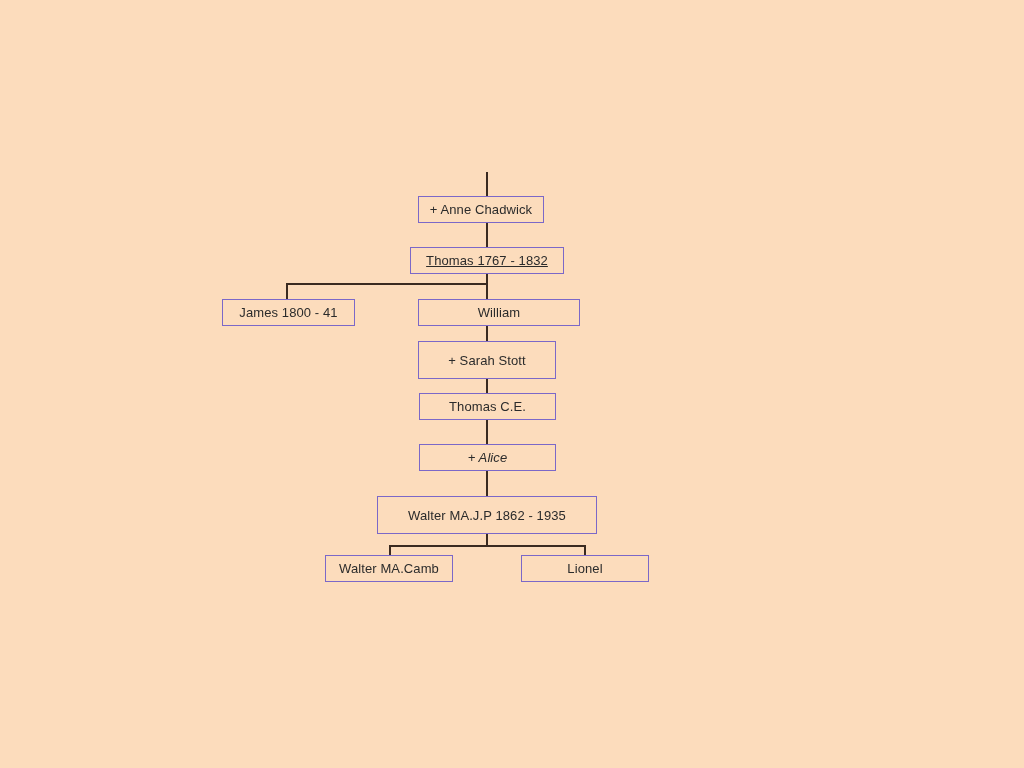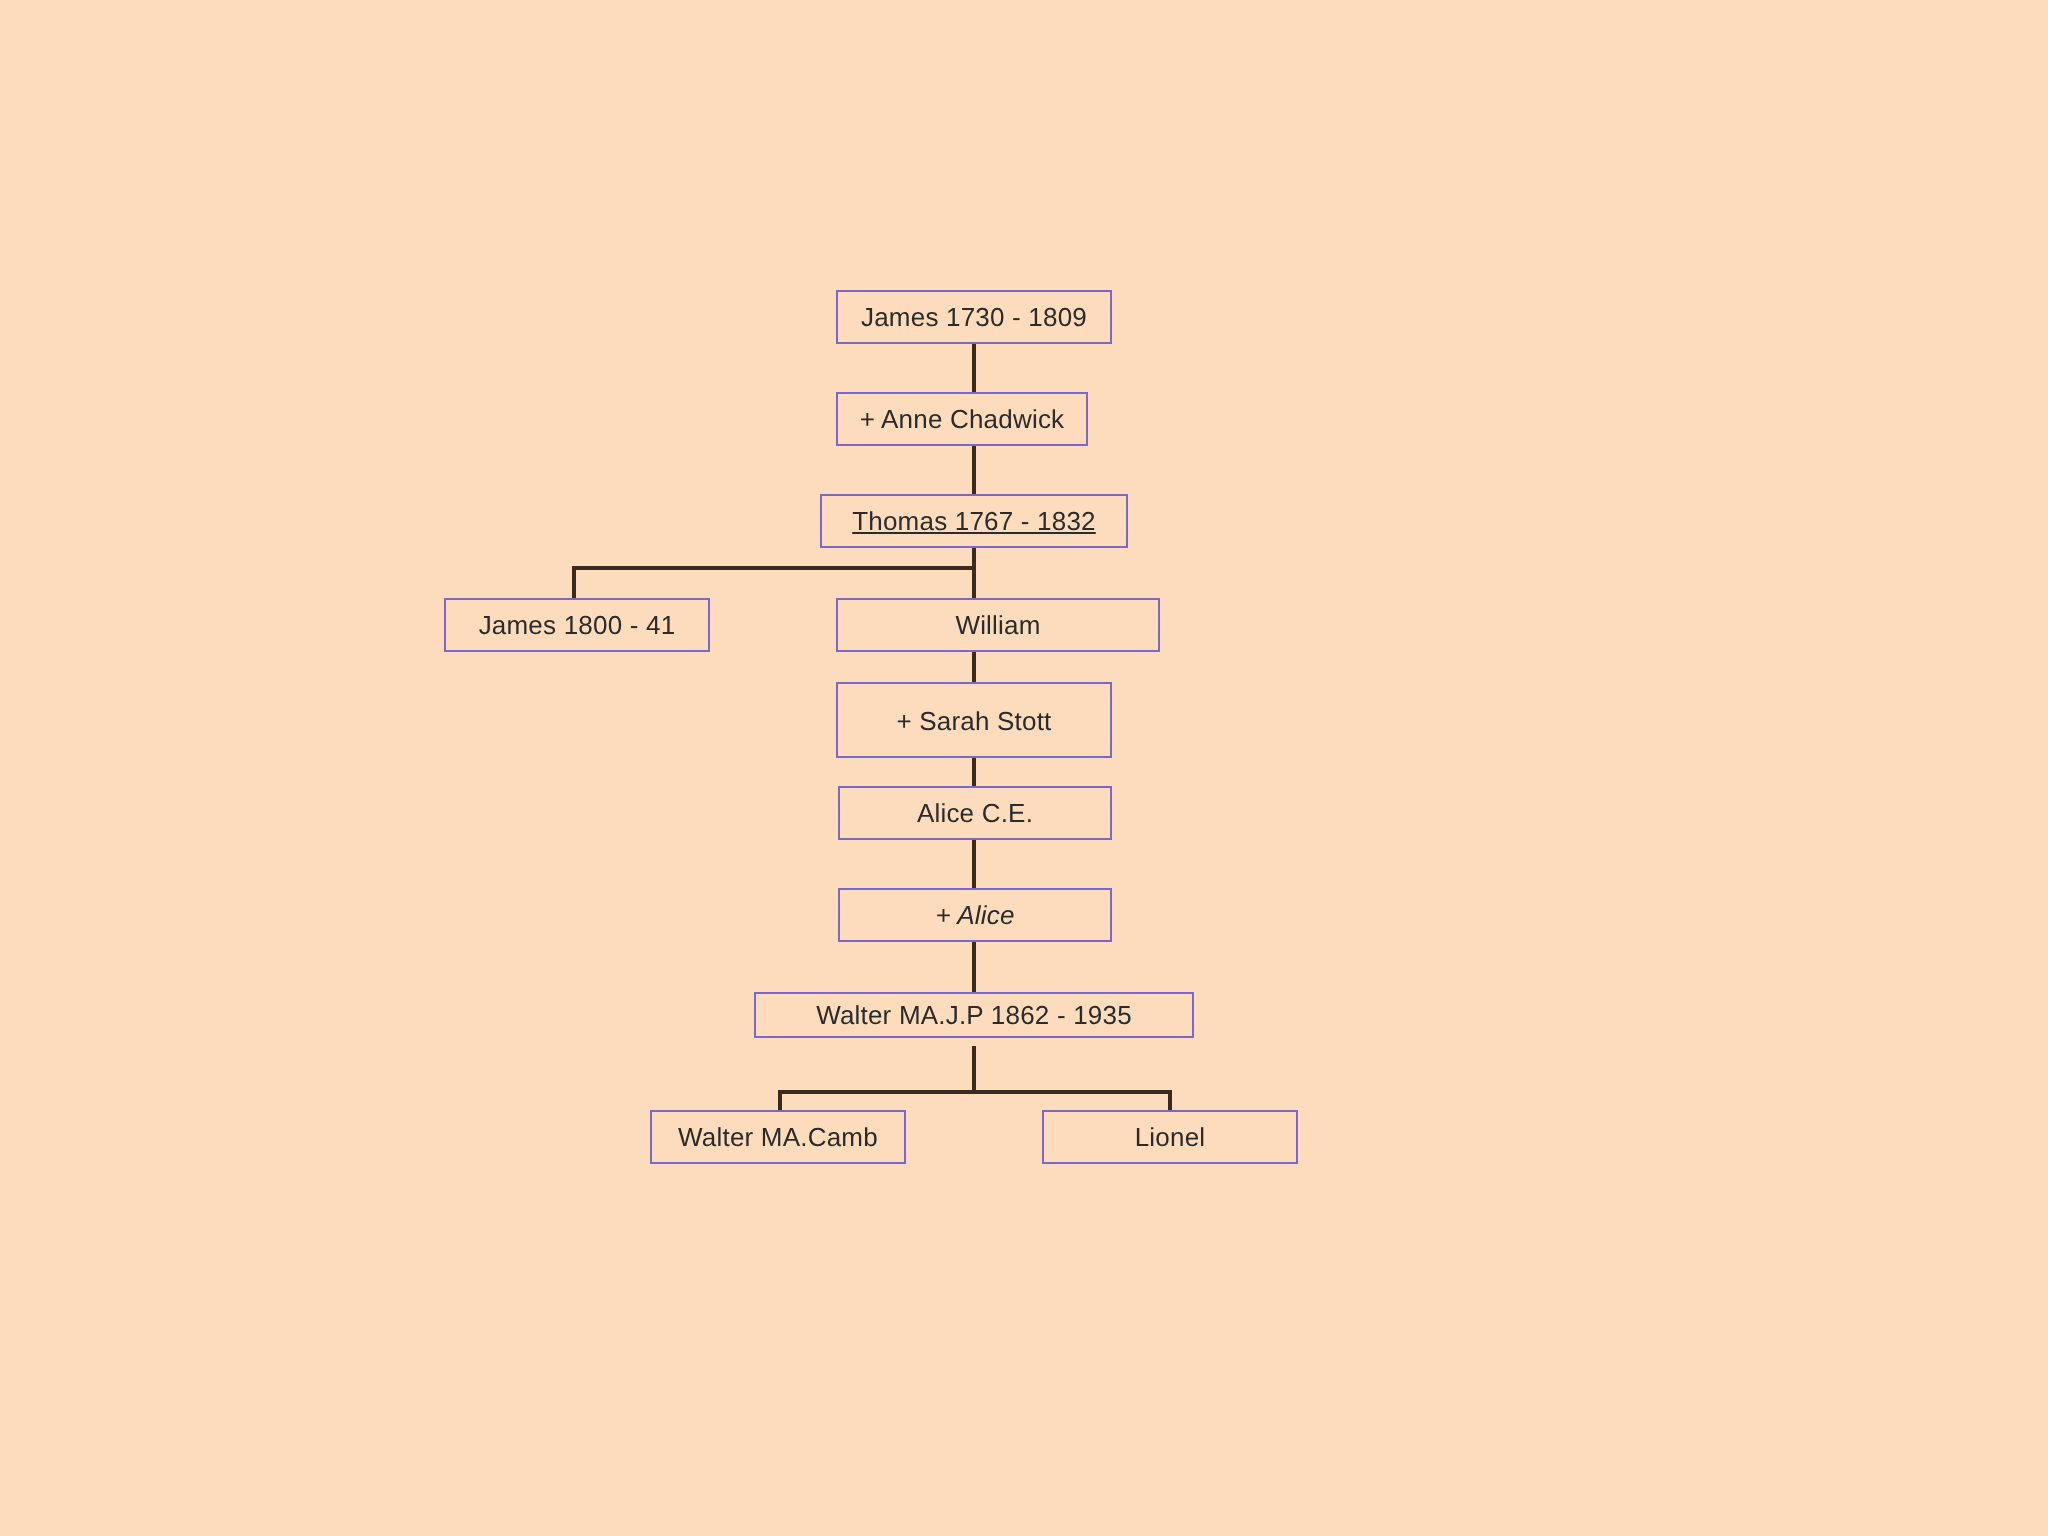--- a/index.html
+++ b/index.html
@@ -53,24 +53,23 @@
     <div class="connector v" style="background: rgb(58, 42, 32); left: 286px; top: 283px; height: 16px;"></div>
     <div class="connector v" style="background: rgb(58, 42, 32); left: 486px; top: 283px; height: 16px;"></div>
     <div class="connector v" style="background: rgb(58, 42, 32); left: 486px; top: 326px; height: 15px;"></div>
     <div class="connector v" style="background: rgb(58, 42, 32); left: 486px; top: 368px; height: 25px;"></div>
     <div class="connector v" style="background: rgb(58, 42, 32); left: 486px; top: 420px; height: 24px;"></div>
     <div class="connector v" style="background: rgb(58, 42, 32); left: 486px; top: 471px; height: 25px;"></div>
     <div class="connector v" style="background: rgb(58, 42, 32); left: 486px; top: 523px; height: 22px;"></div>
     <div class="connector h" style="background: rgb(58, 42, 32); left: 389px; top: 545px; width: 197px;"></div>
     <div class="connector v" style="background: rgb(58, 42, 32); left: 389px; top: 545px; height: 10px;"></div>
     <div class="connector v" style="background: rgb(58, 42, 32); left: 584px; top: 545px; height: 10px;"></div>
-    <div class="node" style="left: 418px; top: 145px; width: 138px; height: 27px; border-color: rgb(123, 104, 200); background: rgb(252, 220, 188); color: rgb(43, 43, 43);">James 1730 - 1809</div>
     <div class="node" style="left: 418px; top: 196px; width: 126px; height: 27px; border-color: rgb(123, 104, 200); background: rgb(252, 220, 188); color: rgb(43, 43, 43);">+ Anne Chadwick</div>
     <div class="node" style="left: 410px; top: 247px; width: 154px; height: 27px; border-color: rgb(123, 104, 200); background: rgb(252, 220, 188); color: rgb(43, 43, 43); text-decoration: underline;">Thomas 1767 - 1832</div>
     <div class="node" style="left: 222px; top: 299px; width: 133px; height: 27px; border-color: rgb(123, 104, 200); background: rgb(252, 220, 188); color: rgb(43, 43, 43);">James 1800 - 41</div>
     <div class="node" style="left: 418px; top: 299px; width: 162px; height: 27px; border-color: rgb(123, 104, 200); background: rgb(252, 220, 188); color: rgb(43, 43, 43);">William</div>
     <div class="node" style="left: 418px; top: 341px; width: 138px; height: 38px; border-color: rgb(123, 104, 200); background: rgb(252, 220, 188); color: rgb(43, 43, 43);">+ Sarah Stott</div>
-    <div class="node" style="left: 419px; top: 393px; width: 137px; height: 27px; border-color: rgb(123, 104, 200); background: rgb(252, 220, 188); color: rgb(43, 43, 43);">Alice C.E.</div>
+    <div class="node" style="left: 419px; top: 393px; width: 137px; height: 27px; border-color: rgb(123, 104, 200); background: rgb(252, 220, 188); color: rgb(43, 43, 43);">Thomas C.E.</div>
     <div class="node" style="left: 419px; top: 444px; width: 137px; height: 27px; border-color: rgb(123, 104, 200); background: rgb(252, 220, 188); color: rgb(43, 43, 43); font-style: italic;">+ Alice</div>
-    <div class="node" style="left: 377px; top: 496px; width: 220px; height: 23px; border-color: rgb(123, 104, 200); background: rgb(252, 220, 188); color: rgb(43, 43, 43);">Walter MA.J.P 1862 - 1935</div>
+    <div class="node" style="left: 377px; top: 496px; width: 220px; height: 38px; border-color: rgb(123, 104, 200); background: rgb(252, 220, 188); color: rgb(43, 43, 43);">Walter MA.J.P 1862 - 1935</div>
     <div class="node" style="left: 325px; top: 555px; width: 128px; height: 27px; border-color: rgb(123, 104, 200); background: rgb(252, 220, 188); color: rgb(43, 43, 43);">Walter MA.Camb</div>
     <div class="node" style="left: 521px; top: 555px; width: 128px; height: 27px; border-color: rgb(123, 104, 200); background: rgb(252, 220, 188); color: rgb(43, 43, 43);">Lionel</div>
   </div>
 
 </body></html>

